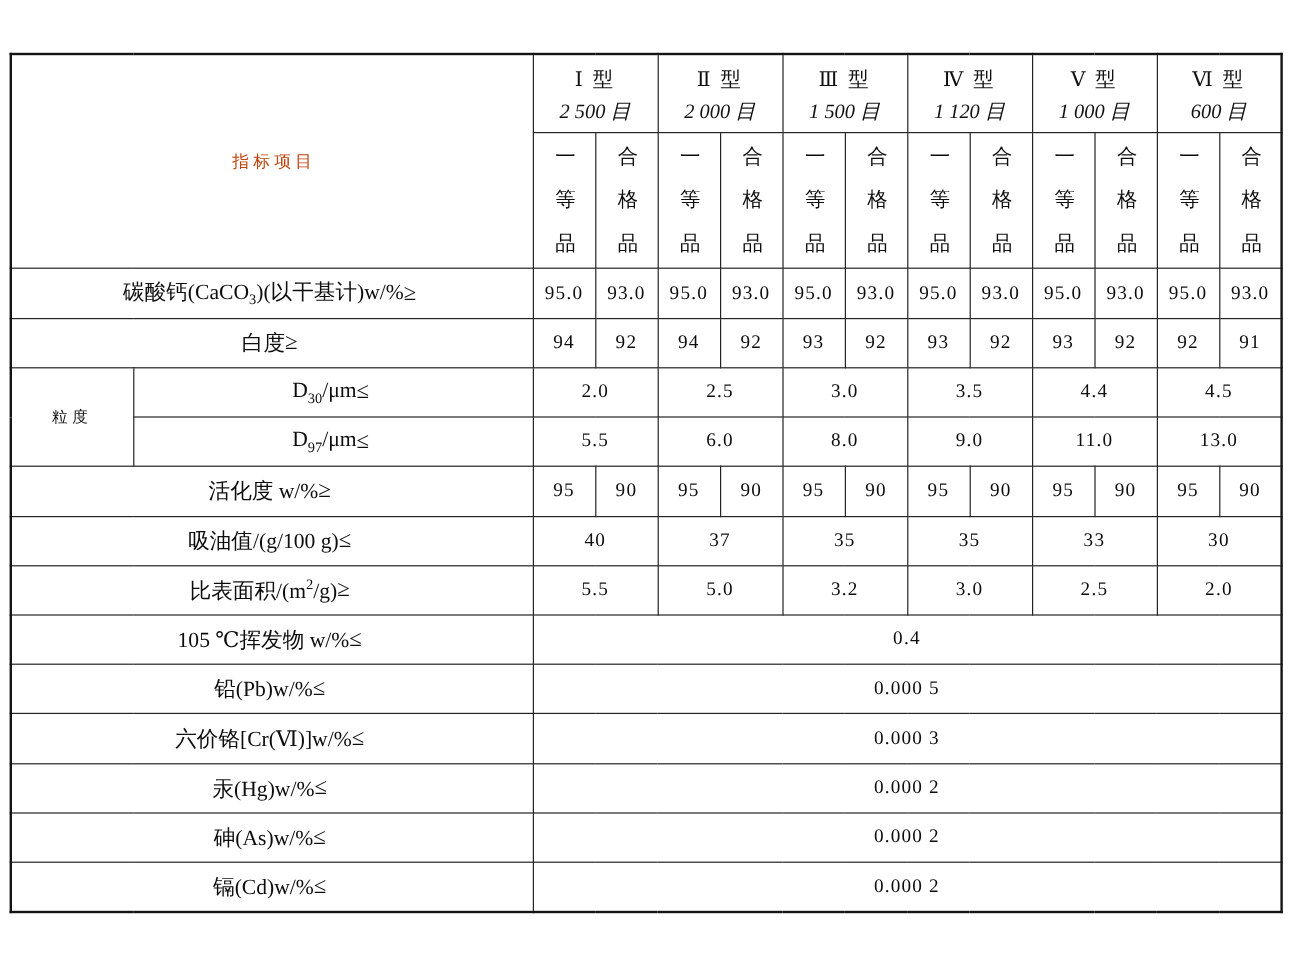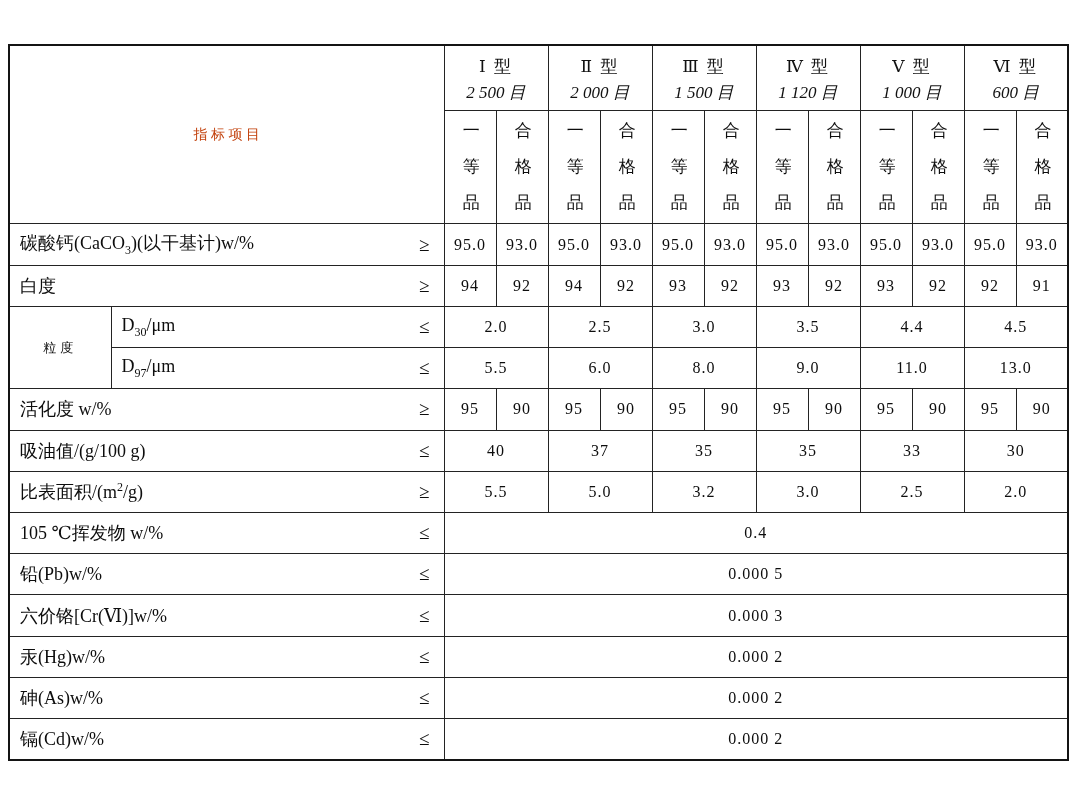--- a/index.html
+++ b/index.html
@@ -54,21 +54,21 @@
     margin: 0 auto;
     word-break: break-all;
     line-height: 36px;
     font-size: 17px;
     color: #0d0d0d;
     text-align: right;
   }
 
   .row-flex {
     display: flex;
-    justify-content: space-between;
+    justify-content: center;
     align-items: center;
     padding: 0 14px 0 10px;
   }
   .row-label { font-size: 18px; white-space: nowrap; color: #0d0d0d; }
   .row-label sub { font-size: 12px; }
   .row-label sup { font-size: 12px; }
   .limit-symbol { font-size: 19px; color: #0d0d0d; }
 
   .group-cell { font-size: 13px; letter-spacing: 4px; }
 

